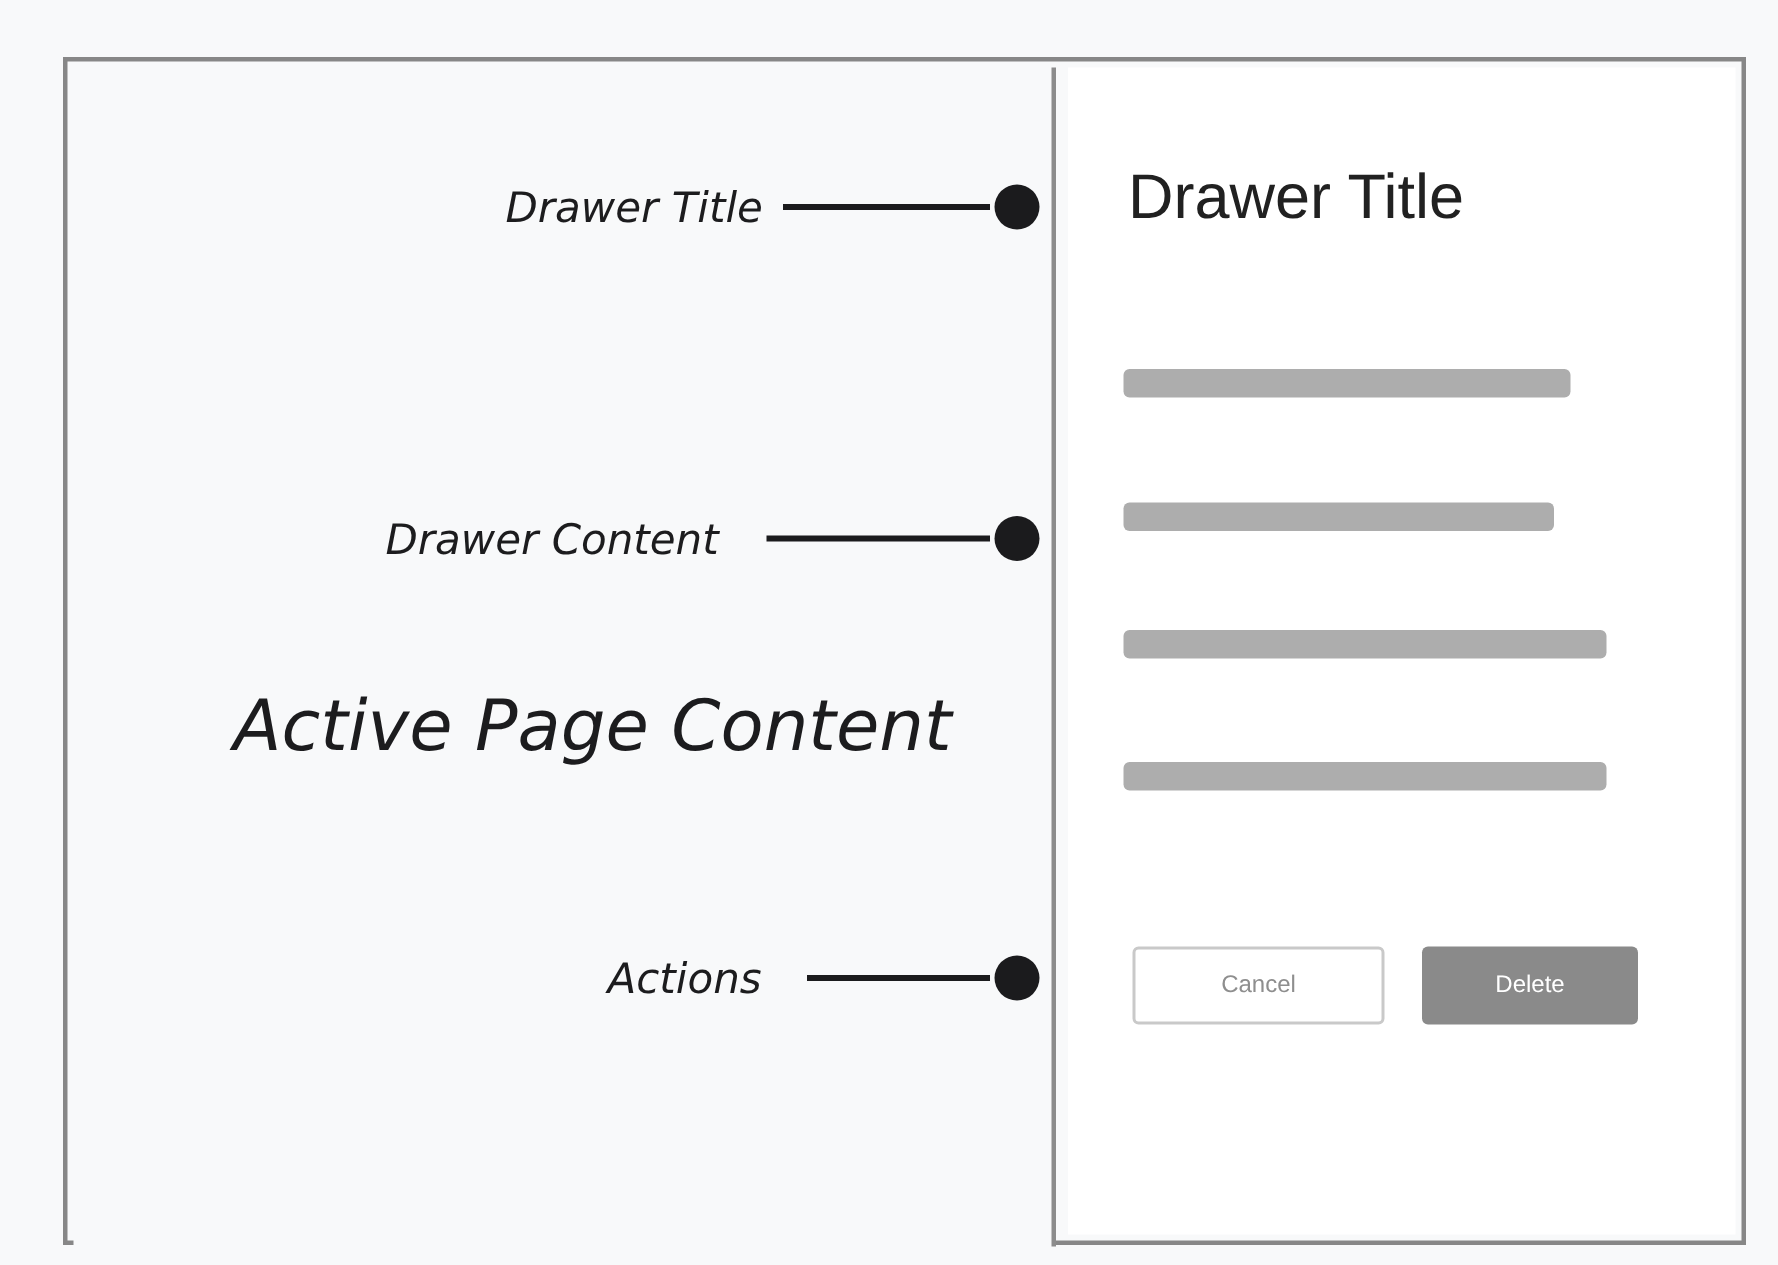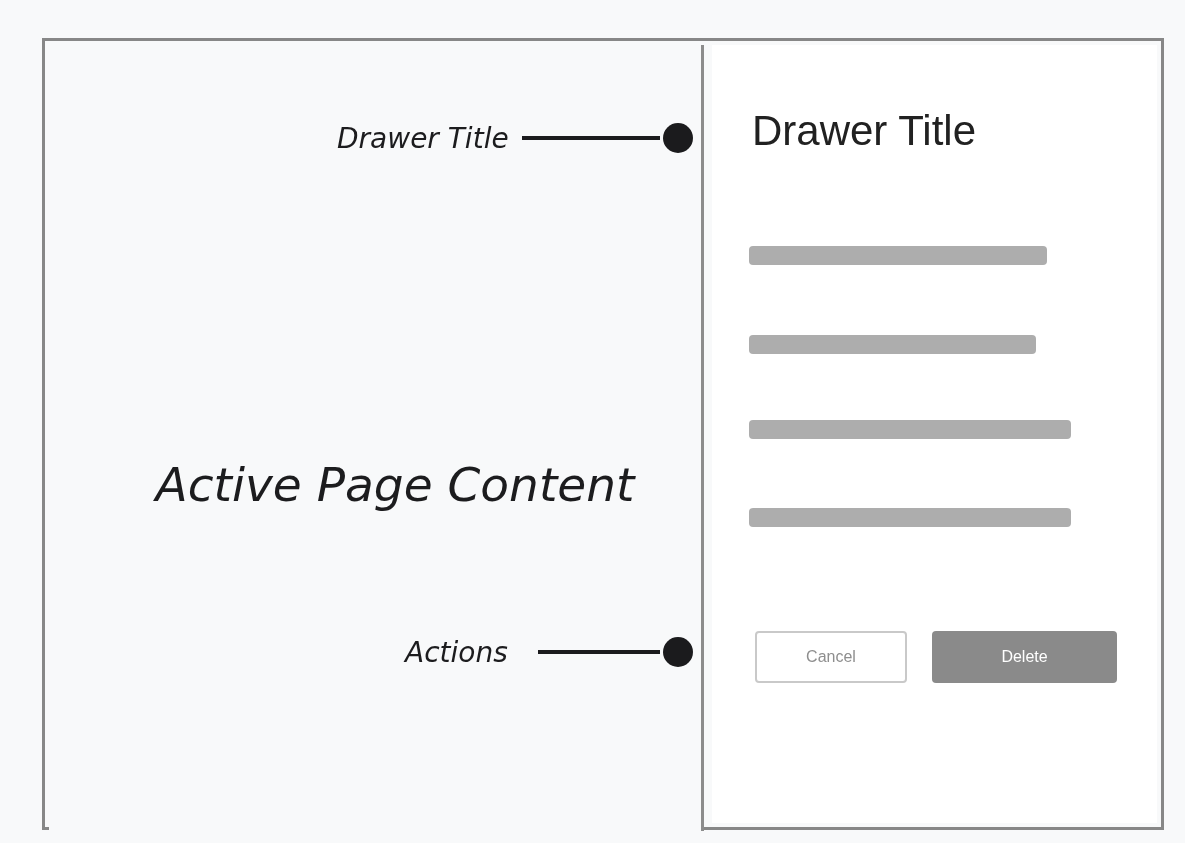--- a/index.html
+++ b/index.html
@@ -105,45 +105,50 @@
     height: 52px;
     border-radius: 4px;
     font-family: "Liberation Sans", sans-serif;
     font-size: 16px;
     cursor: pointer;
     display: flex;
     align-items: center;
     justify-content: center;
   }
   .btn-cancel {
-    width: 152px;
+    width: 168px;
     background: #ffffff;
     border: 2px solid #c9c9c9;
     color: #8e8e8e;
   }
   .btn-delete {
-    width: 185px;
+    width: 144px;
     background: #8a8a8a;
     border: none;
     color: #ffffff;
   }
 </style>
 </head>
 <body>
 
 <div class="frame">
 
   <div class="page-panel">
 
     <div class="annotation-row row-title">
       <span class="annotation-label">Drawer Title</span>
       <span class="conn-line"></span>
       <span class="conn-dot"></span>
     </div>
 
+    <div class="annotation-row row-content">
+      <span class="annotation-label">Drawer Content</span>
+      <span class="conn-line"></span>
+      <span class="conn-dot"></span>
+    </div>
 
     <div class="active-page-label">Active Page Content</div>
 
     <div class="annotation-row row-actions">
       <span class="annotation-label">Actions</span>
       <span class="conn-line"></span>
       <span class="conn-dot"></span>
     </div>
 
   </div>

